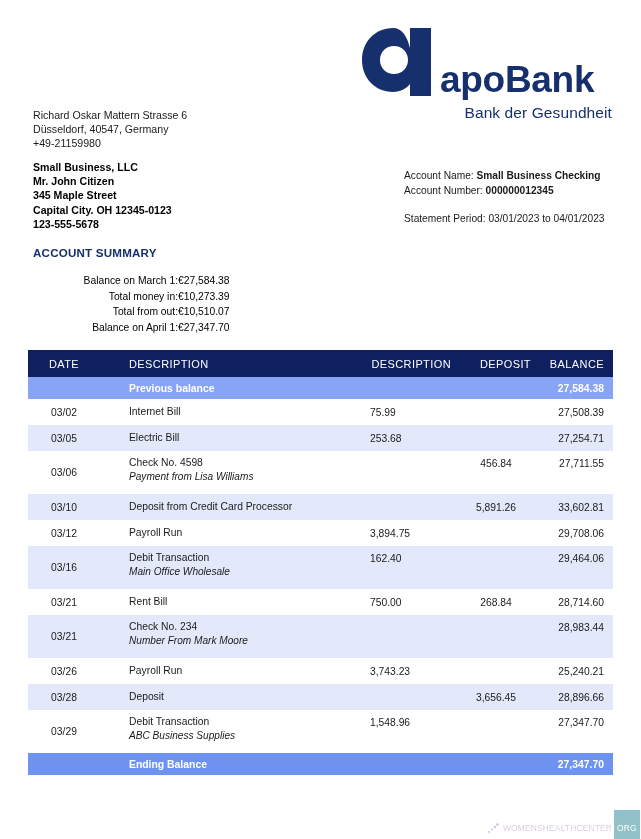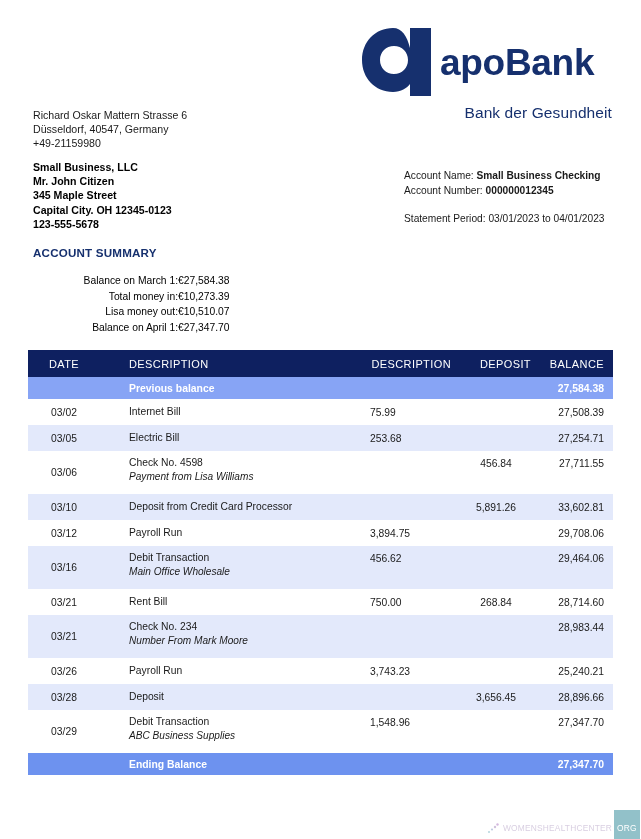--- a/index.html
+++ b/index.html
@@ -20,21 +20,21 @@
   
   .logo-block {
     position: absolute;
     top: 26px;
     left: 360px;
     width: 252px;
     height: 100px;
   }
   .logo-row {
     display: flex;
-    align-items: center;
+    align-items: flex-end;
     height: 72px;
   }
   .logo-mark { width: 74px; height: 72px; flex: 0 0 74px; }
   .logo-word {
     font-size: 37px;
     font-weight: bold;
     color: #16306e;
     letter-spacing: -0.3px;
     margin-left: 6px;
     line-height: 1;
@@ -243,21 +243,21 @@
   <tbody>
     <tr>
       <td class="k">Balance on March 1:</td>
       <td class="v">€27,584.38</td>
     </tr>
     <tr>
       <td class="k">Total money in:</td>
       <td class="v">€10,273.39</td>
     </tr>
     <tr>
-      <td class="k">Lisa money out:</td>
+      <td class="k">Total from out:</td>
       <td class="v">€10,510.07</td>
     </tr>
     <tr>
       <td class="k">Balance on April 1:</td>
       <td class="v">€27,347.70</td>
     </tr>
   </tbody>
 </table>
 
 <table class="txn-table">
@@ -323,21 +323,21 @@
         <td class="c-wd">3,894.75</td>
         <td class="c-dep"></td>
         <td class="c-bal">29,708.06</td>
       </tr>
       <tr class="band row-double">
         <td class="c-date">03/16</td>
         <td class="c-desc">
           <span class="desc-main">Debit Transaction</span>
           <span class="desc-sub">Main Office Wholesale</span>
         </td>
-        <td class="c-wd">456.62</td>
+        <td class="c-wd">162.40</td>
         <td class="c-dep"></td>
         <td class="c-bal">29,464.06</td>
       </tr>
       <tr class="plain row-single">
         <td class="c-date">03/21</td>
         <td class="c-desc">
           <span class="desc-main">Rent Bill</span>
         </td>
         <td class="c-wd">750.00</td>
         <td class="c-dep">268.84</td>

